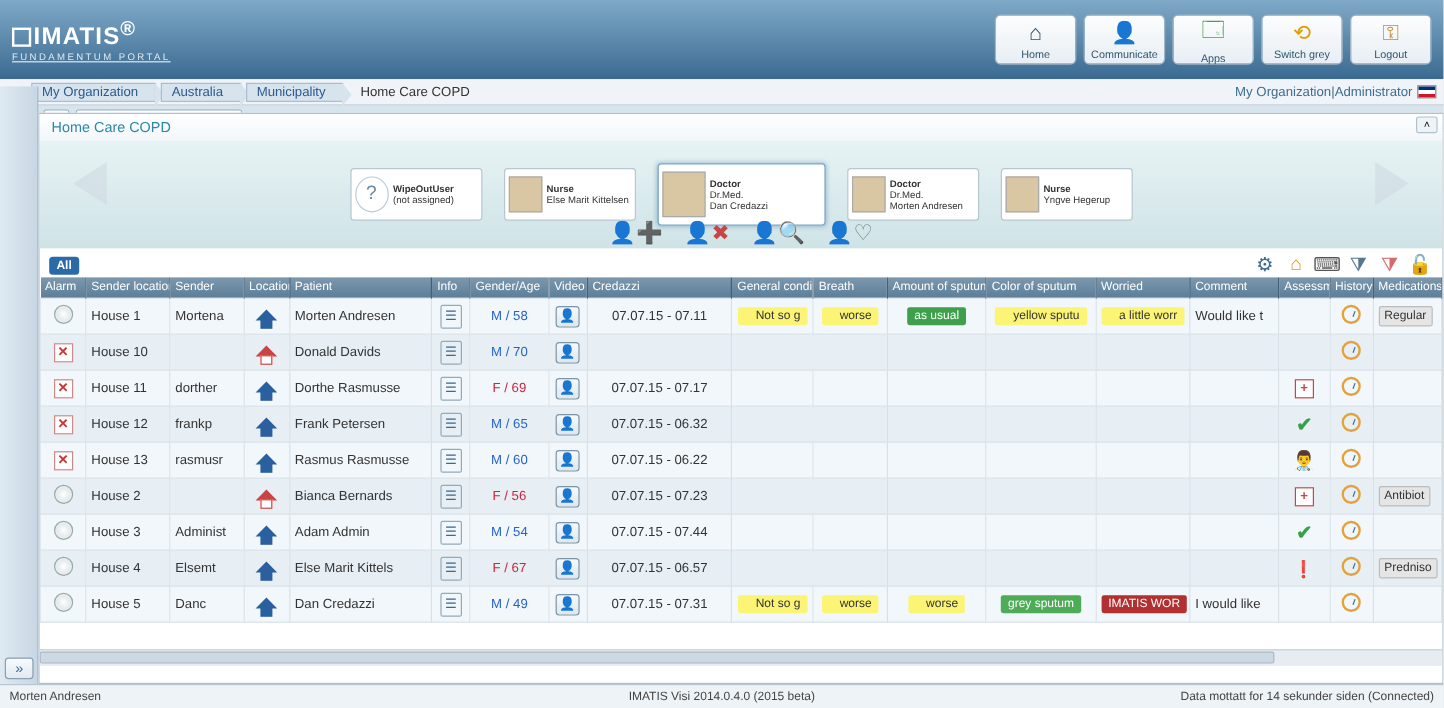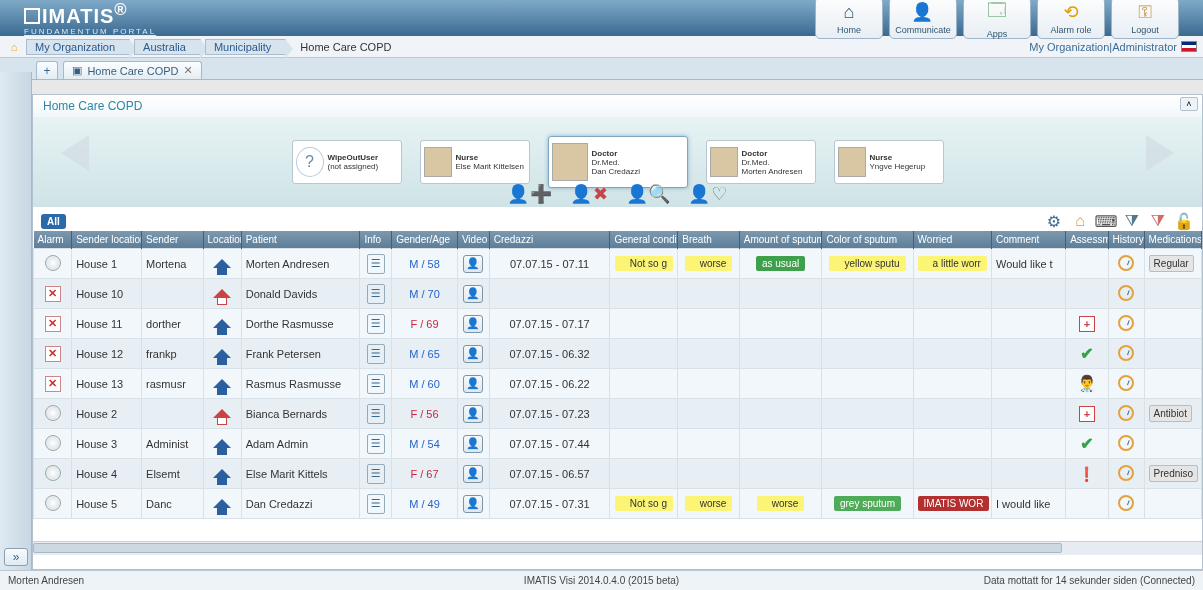--- a/index.html
+++ b/index.html
@@ -1,20 +1,20 @@
 <!DOCTYPE html>
 <html><head>
 <meta charset="utf-8">
 <style>
   * { box-sizing: border-box; }
   html, body { margin:0; padding:0; font-family: Arial, Helvetica, sans-serif; font-size:12px; background:#e8e8e8; }
   body { width:1203px; height:590px; overflow:hidden; position:relative; }
 
   
-  .topbar { height:36px; background: linear-gradient(#7fa9c7, #3b6a91); color:#fff; display:flex; align-items:center; padding:0 24px; }
+  .topbar { height:66px; background: linear-gradient(#7fa9c7, #3b6a91); color:#fff; display:flex; align-items:center; padding:0 10px; }
   .logo { display:flex; flex-direction:column; justify-content:center; }
   .logo-main { font-size:20px; font-weight:bold; letter-spacing:1px; }
   .logo-main span.sq { display:inline-block; width:16px; height:16px; border:2px solid #fff; vertical-align:-2px; margin-right:2px; }
   .logo-sub { font-size:8px; letter-spacing:2px; color:#dfe9f1;text-decoration:underline; }
   .topbar-spacer { flex:1; }
   .topbtn { width:68px; height:42px; margin-left:6px; background:linear-gradient(#fdfdfd,#e7eef4); border:1px solid #9fb4c6; border-radius:5px; display:flex; flex-direction:column; align-items:center; justify-content:center; cursor:pointer; color:#2e5670; font-size:9px; }
   .topbtn .icon { font-size:18px; margin-bottom:2px; color:#2e5670; }
   .topbtn.switch .icon { color:#e29c00; }
   .topbtn.apps .icon { color:#4e9b55; }
   .topbtn.comm .icon { color:#2e5670; }
@@ -130,21 +130,21 @@
   <div class="topbtn comm">
       <span class="icon">👤</span>
       <span>Communicate</span>
     </div>
   <div class="topbtn apps">
       <span class="icon">🗔</span>
       <span>Apps</span>
     </div>
   <div class="topbtn switch">
       <span class="icon">⟲</span>
-      <span>Alarm role</span>
+      <span>Switch grey</span>
     </div>
   <div class="topbtn logout">
       <span class="icon">⚿</span>
       <span>Logout</span>
     </div>
 </div>
 
 <div class="breadcrumb-bar">
   <span class="bc-home">⌂</span>
   <span class="bc-seg">My Organization</span>

